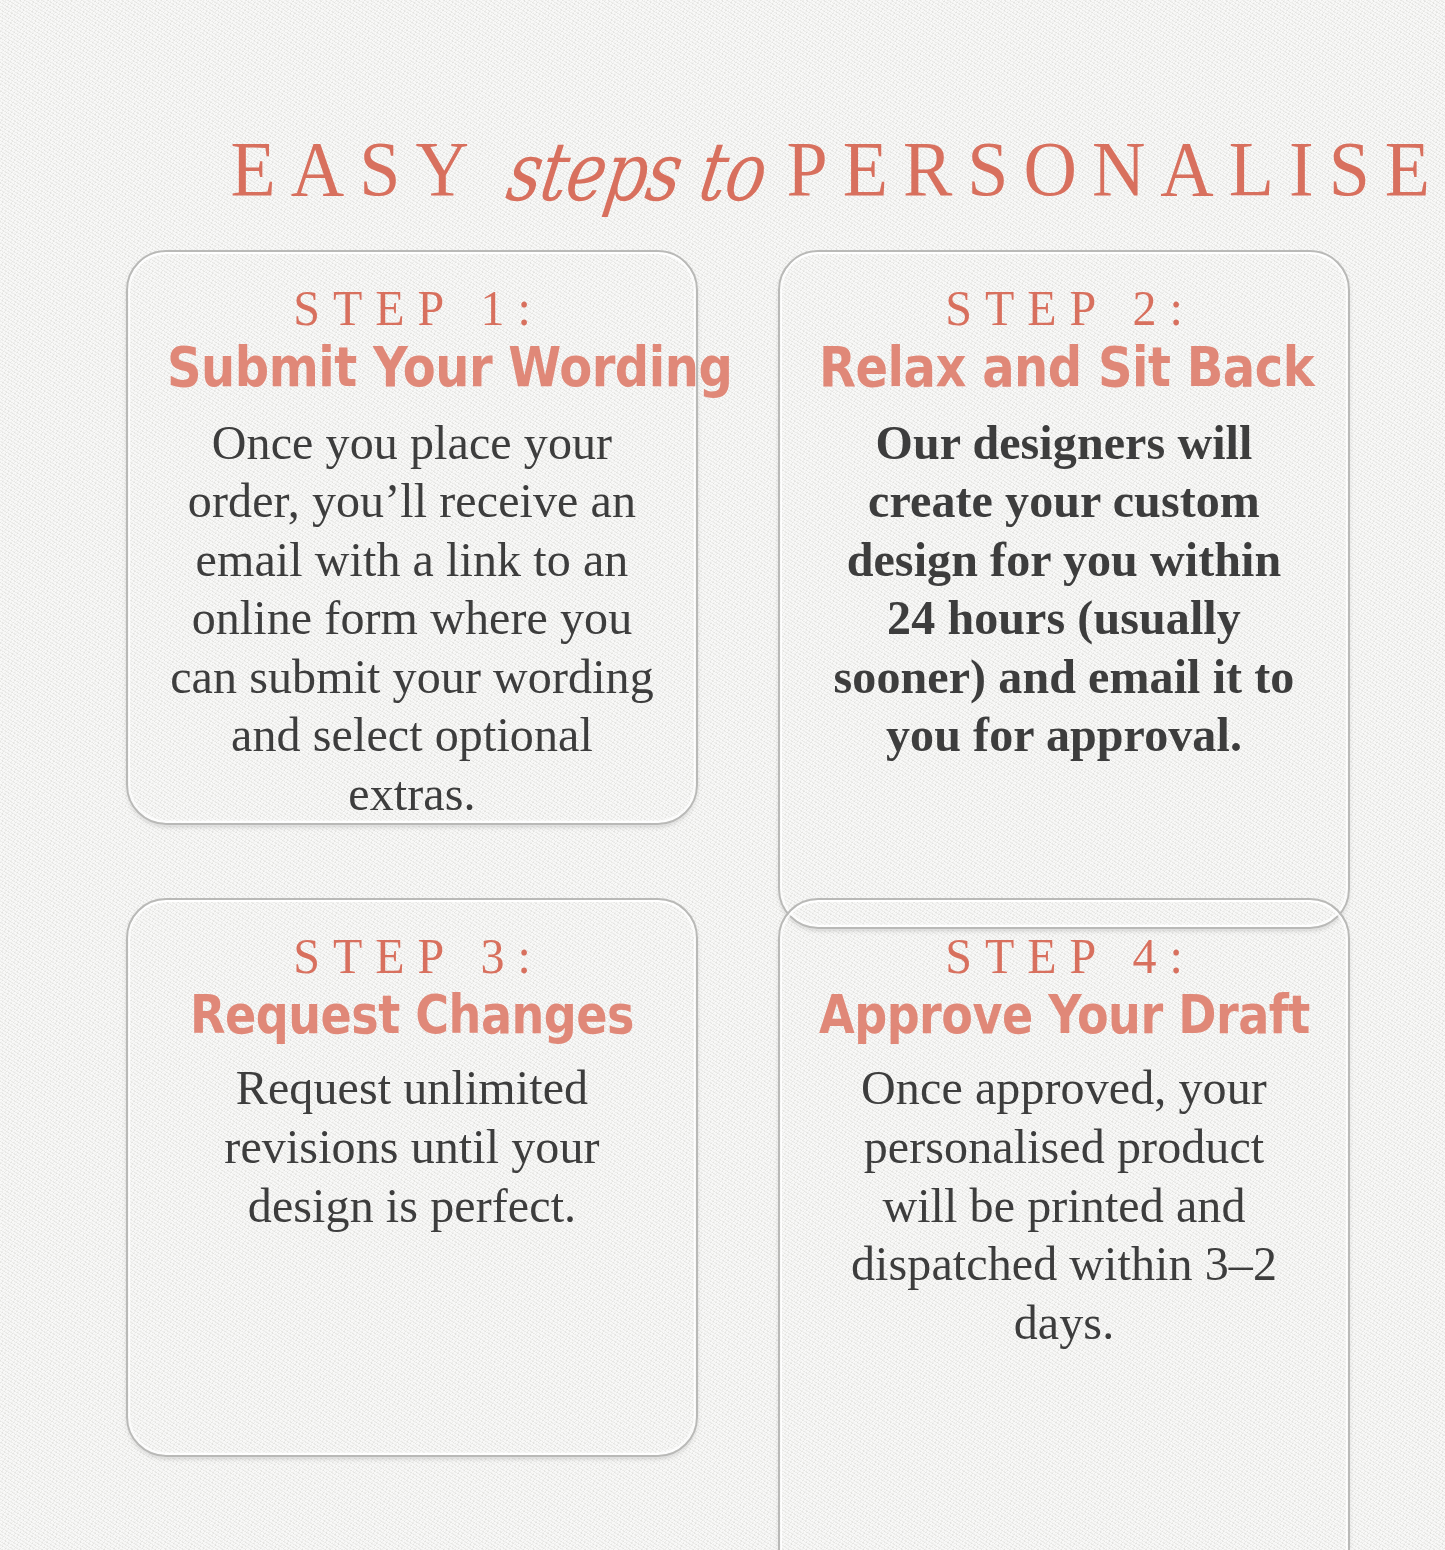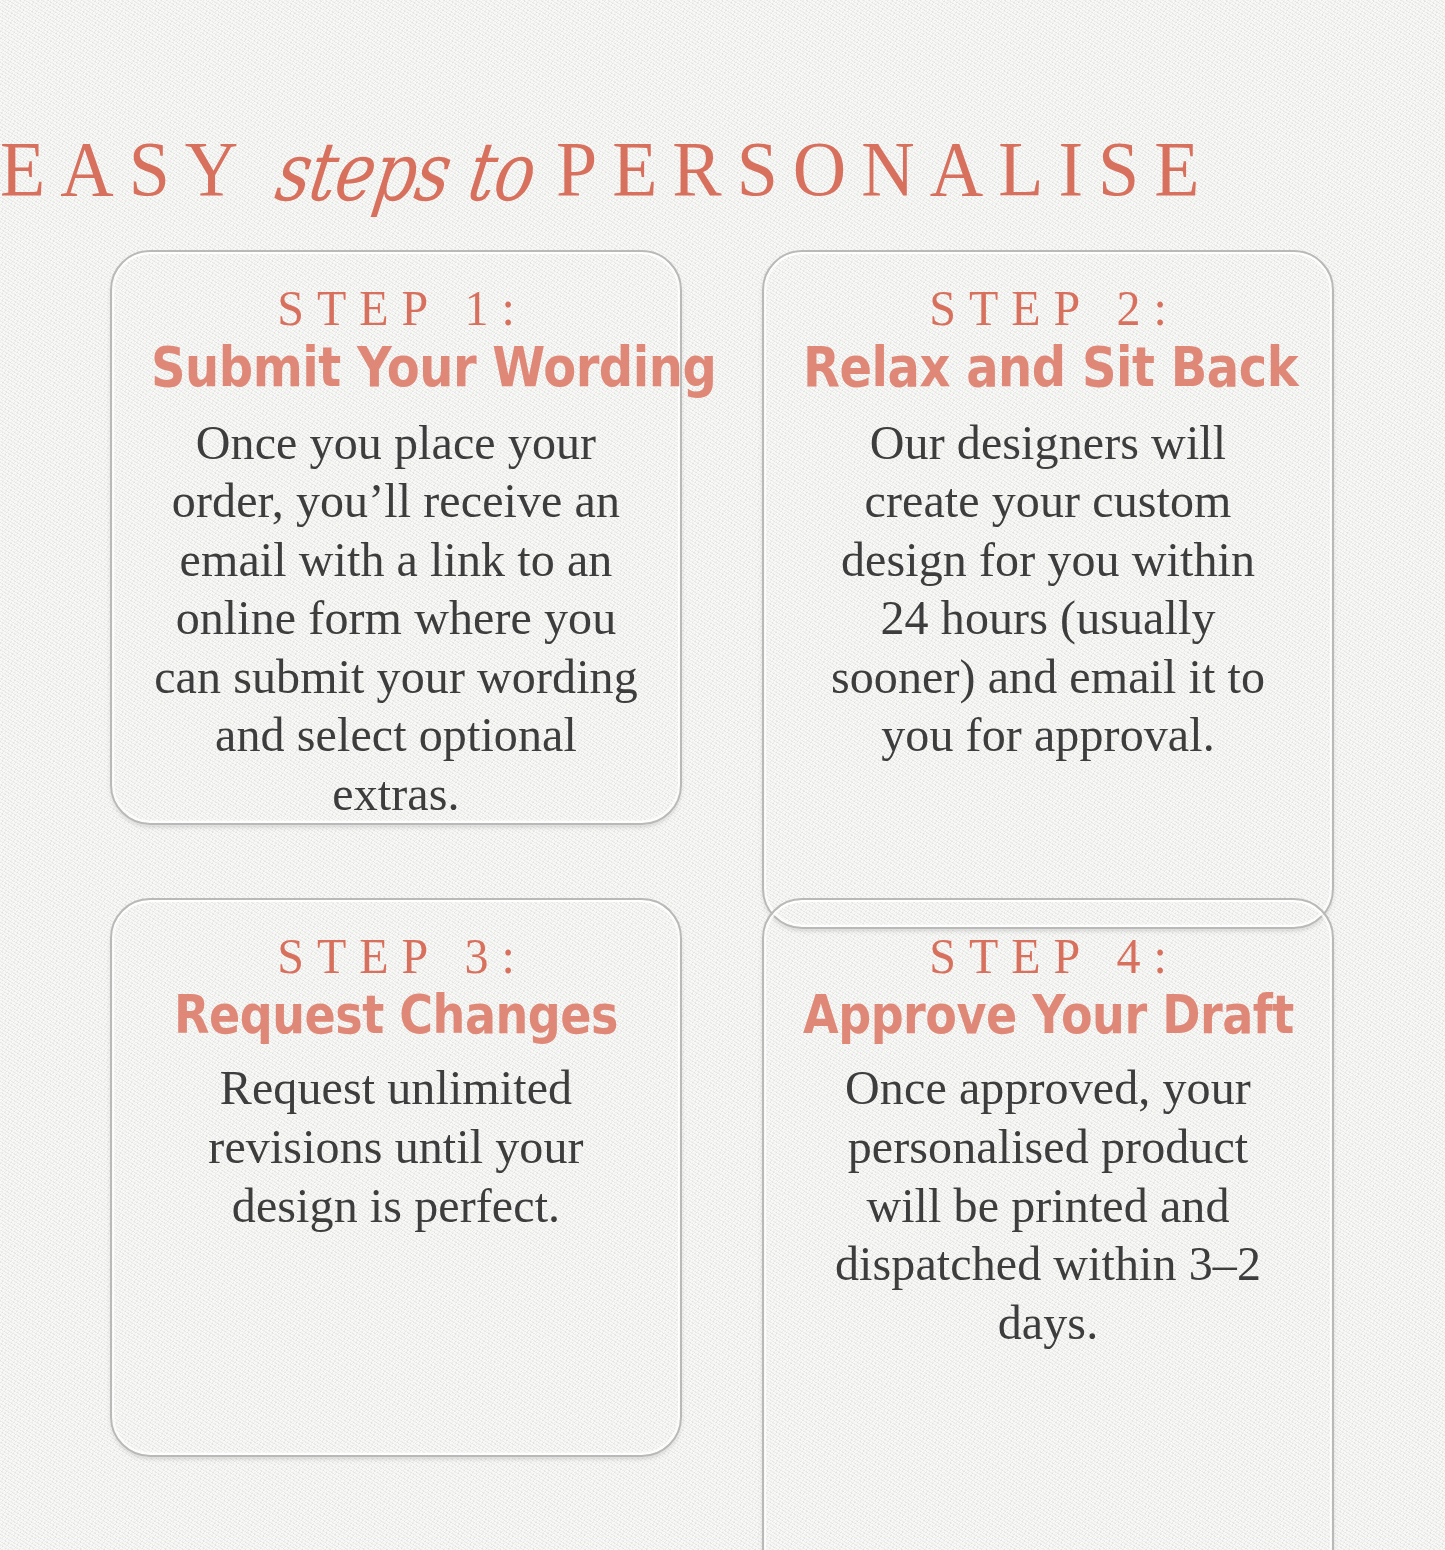--- a/index.html
+++ b/index.html
@@ -55,21 +55,21 @@
 
   
   .title-block {
     position: absolute;
     top: 118px;
     left: 0;
     width: 1445px;
     height: 100px;
     display: flex;
     align-items: center;
-    justify-content: flex-start;
+    justify-content: flex-end;
     white-space: nowrap;
   }
 
   .title-serif {
     font-family: "Liberation Serif", serif;
     font-size: 74px;
     font-weight: 400;
     letter-spacing: 15px;
     color: #d8705e;
     line-height: 1;
@@ -111,20 +111,21 @@
     text-align: center;
     
     border: 2px solid #b9b9b7;
     box-shadow:
       inset 0 2px 0 0 rgba(255,255,255,0.95),
       inset 0 -3px 3px -1px rgba(255,255,255,0.92),
       inset 2px 0 3px -1px rgba(255,255,255,0.75),
       inset -2px 0 3px -1px rgba(255,255,255,0.75),
       0 3px 5px -2px rgba(120,120,118,0.40),
       0 1px 0 0 rgba(255,255,255,0.85);
+    margin-left: 16px;
   }
 
   .card::before {
     content: "";
     position: absolute;
     inset: 1px;
     border-radius: 38px;
     border: 1px solid rgba(255,255,255,0.90);
     pointer-events: none;
   }
@@ -168,21 +169,21 @@
     font-family: "Liberation Serif", serif;
     font-size: 48px;
     font-weight: 400;
     color: #3d3d3d;
     line-height: 1.22;
     margin: 0;
     letter-spacing: 0.1px;
   }
 
   .card-1 .step-body { padding: 0 4px; }
-  .card-2 .step-body { padding: 0 14px; }
+  .card-2 .step-body { padding: 0 14px; font-weight: bold; }
   .card-3 .step-body { padding: 0 52px; }
   .card-4 .step-body { padding: 0 8px; }
 </style>
 </head>
 <body>
 
 <div class="paper-texture"></div>
 
 <div class="page">
 

